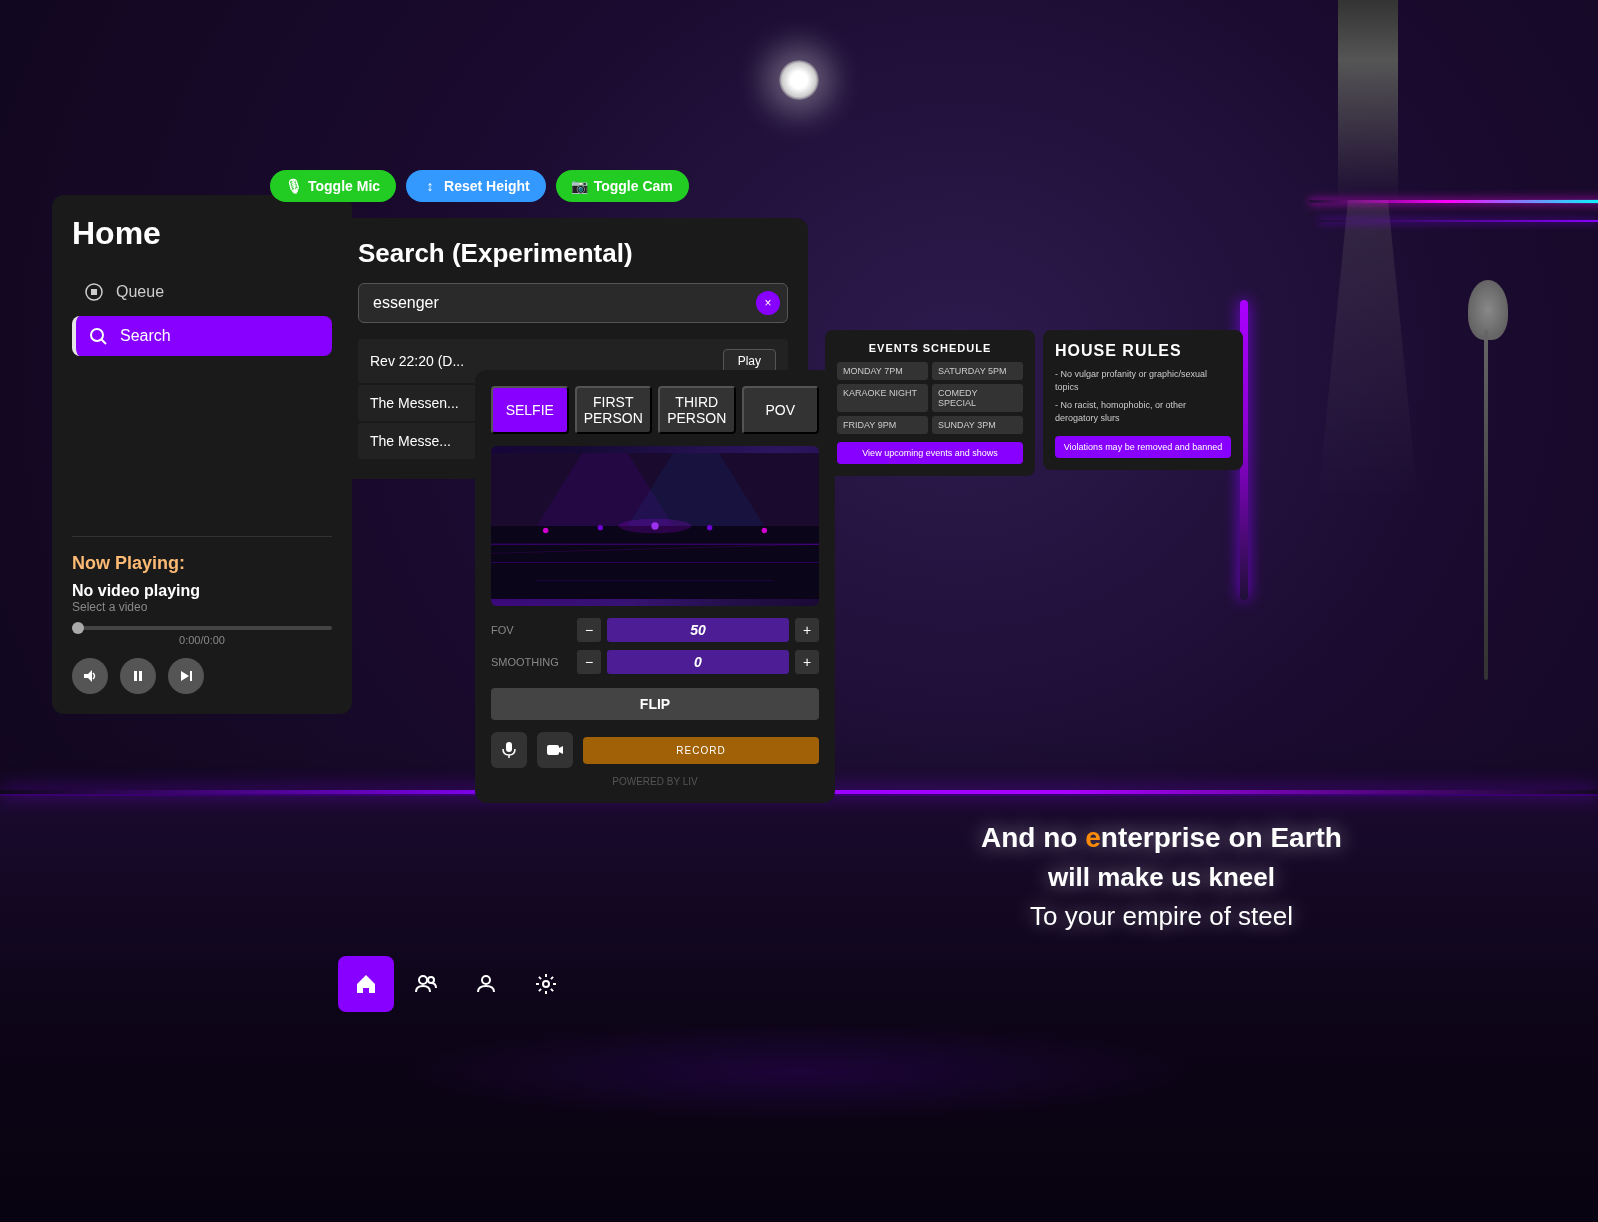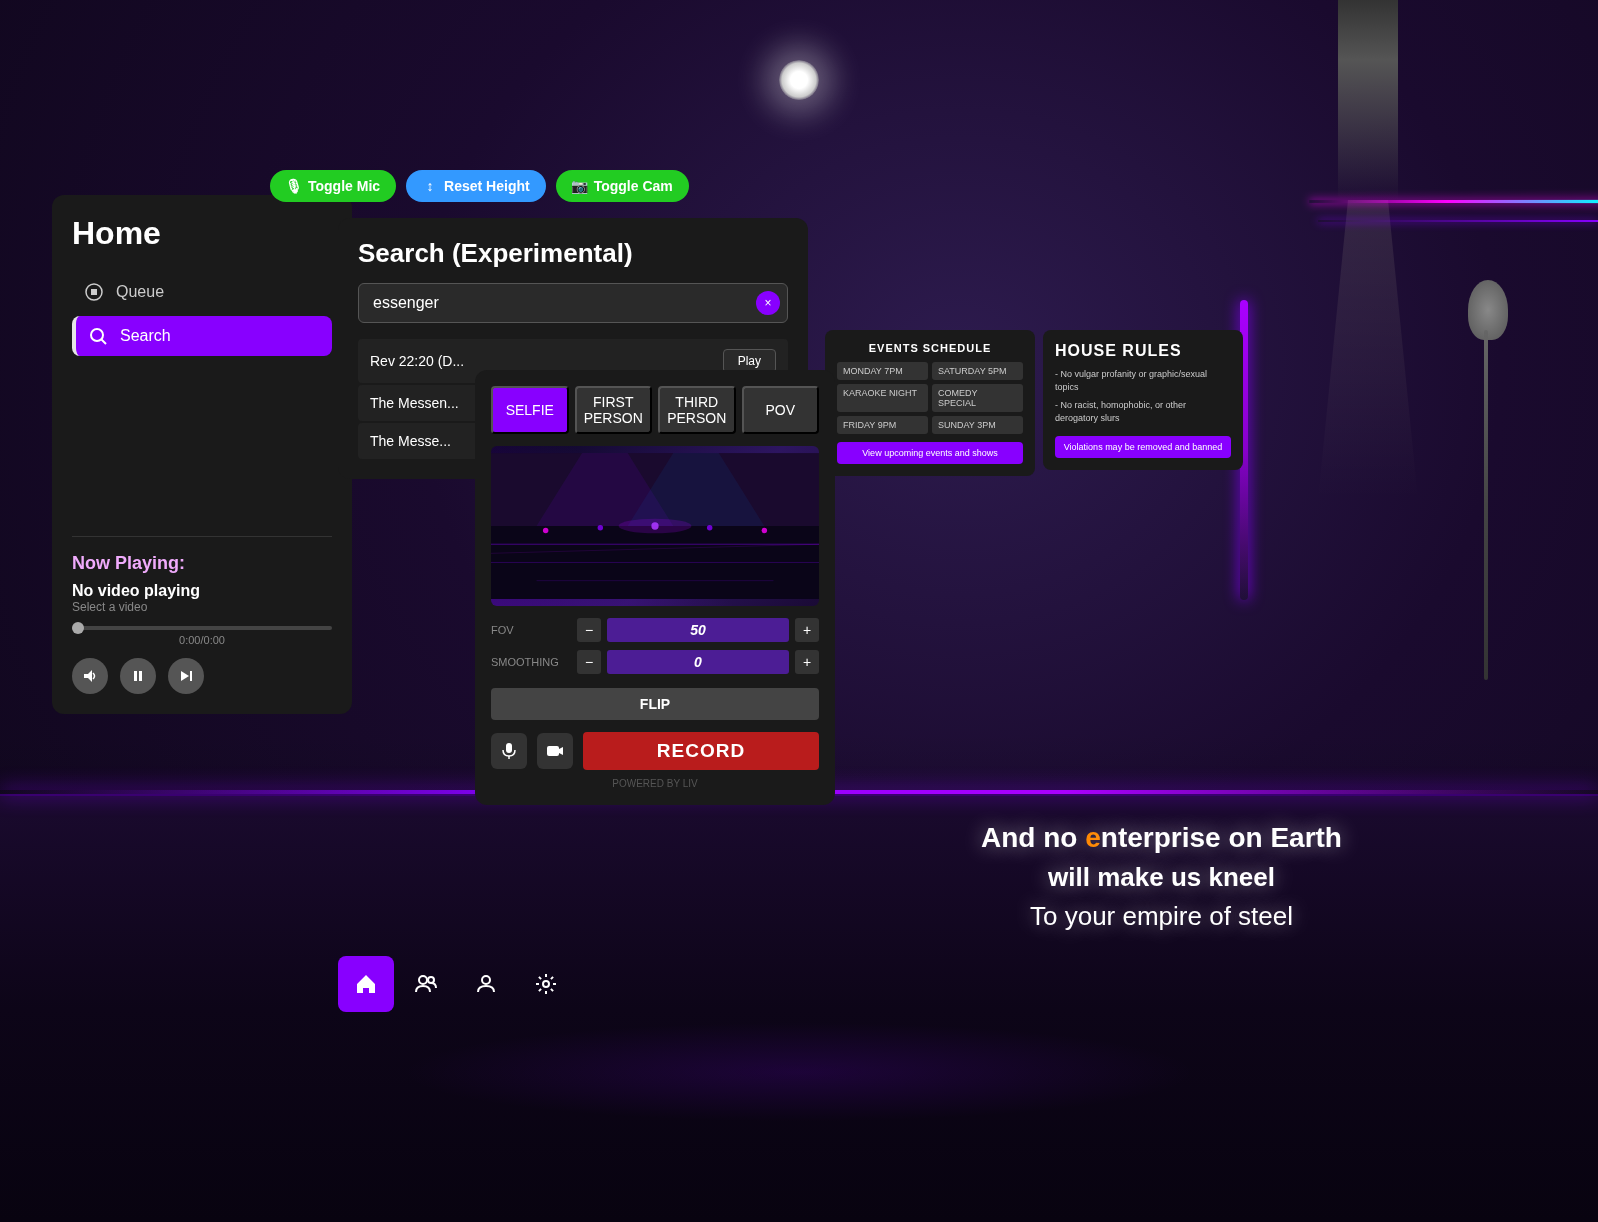--- a/index.html
+++ b/index.html
@@ -197,21 +197,21 @@
 
     .now-playing-section {
       margin-top: 180px;
       padding-top: 16px;
       border-top: 1px solid #333;
     }
 
     .now-playing-label {
       font-size: 18px;
       font-weight: bold;
-      color: #f0abfc;
+      color: #fdba74;
       margin-bottom: 8px;
     }
 
     .track-title {
       font-size: 16px;
       font-weight: bold;
       color: white;
     }
 
     .track-subtitle {
@@ -501,26 +501,26 @@
       cursor: pointer;
       display: flex;
       align-items: center;
       justify-content: center;
       font-size: 16px;
     }
 
     .record-btn {
       flex: 1;
       padding: 8px;
-      background: #b91c1c;
+      background: #a16207;
       border: none;
       border-radius: 4px;
       color: white;
-      font-size: 19px;
-      font-weight: bold;
+      font-size: 10px;
+      font-weight: normal;
       cursor: pointer;
       letter-spacing: 1px;
     }
 
     .powered-by {
       text-align: center;
       font-size: 10px;
       color: #555;
       margin-top: 8px;
     }

